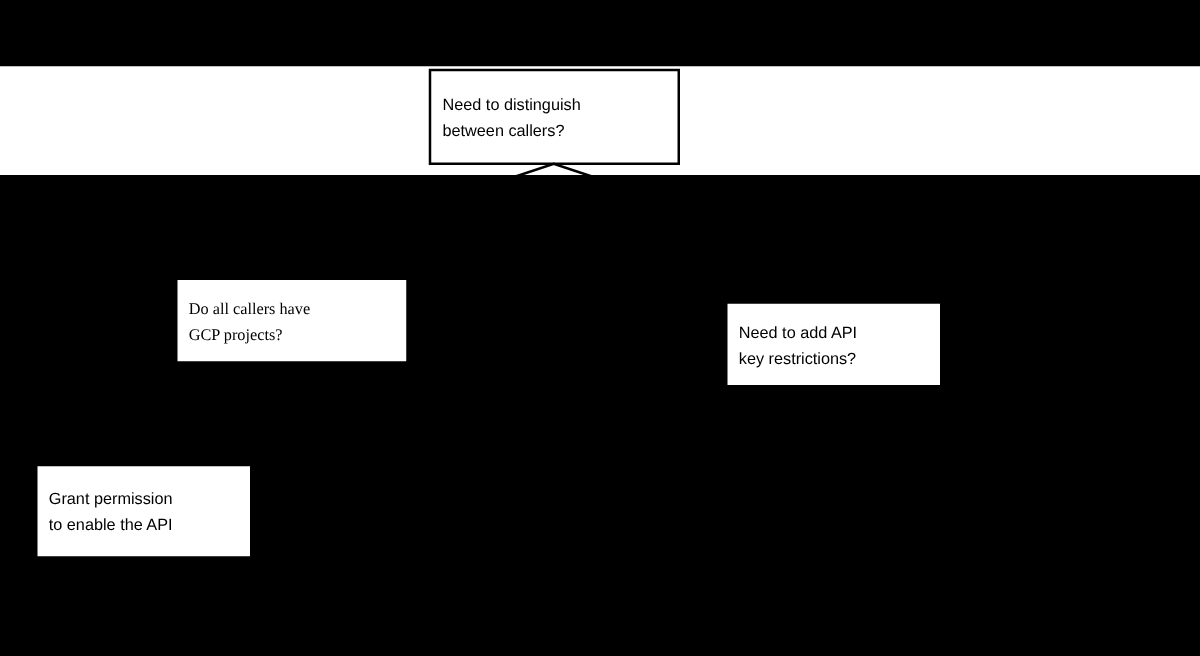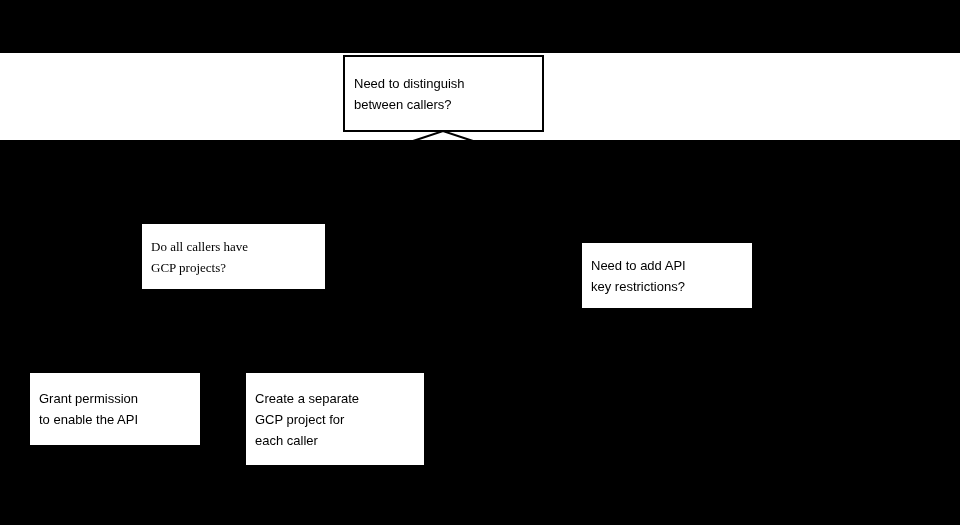--- a/index.html
+++ b/index.html
@@ -66,21 +66,16 @@
   <div class="node node-restr">
     <span class="lbl">Need to add API
 key restrictions?</span>
   </div>
 
   <div class="node node-grant">
     <span class="lbl">Grant permission
 to enable the API</span>
   </div>
 
-  <div class="node node-sep">
-    <span class="lbl">Create a separate
-GCP project for
-each caller</span>
-  </div>
 
 
 
 </div>
 
 </body></html>

